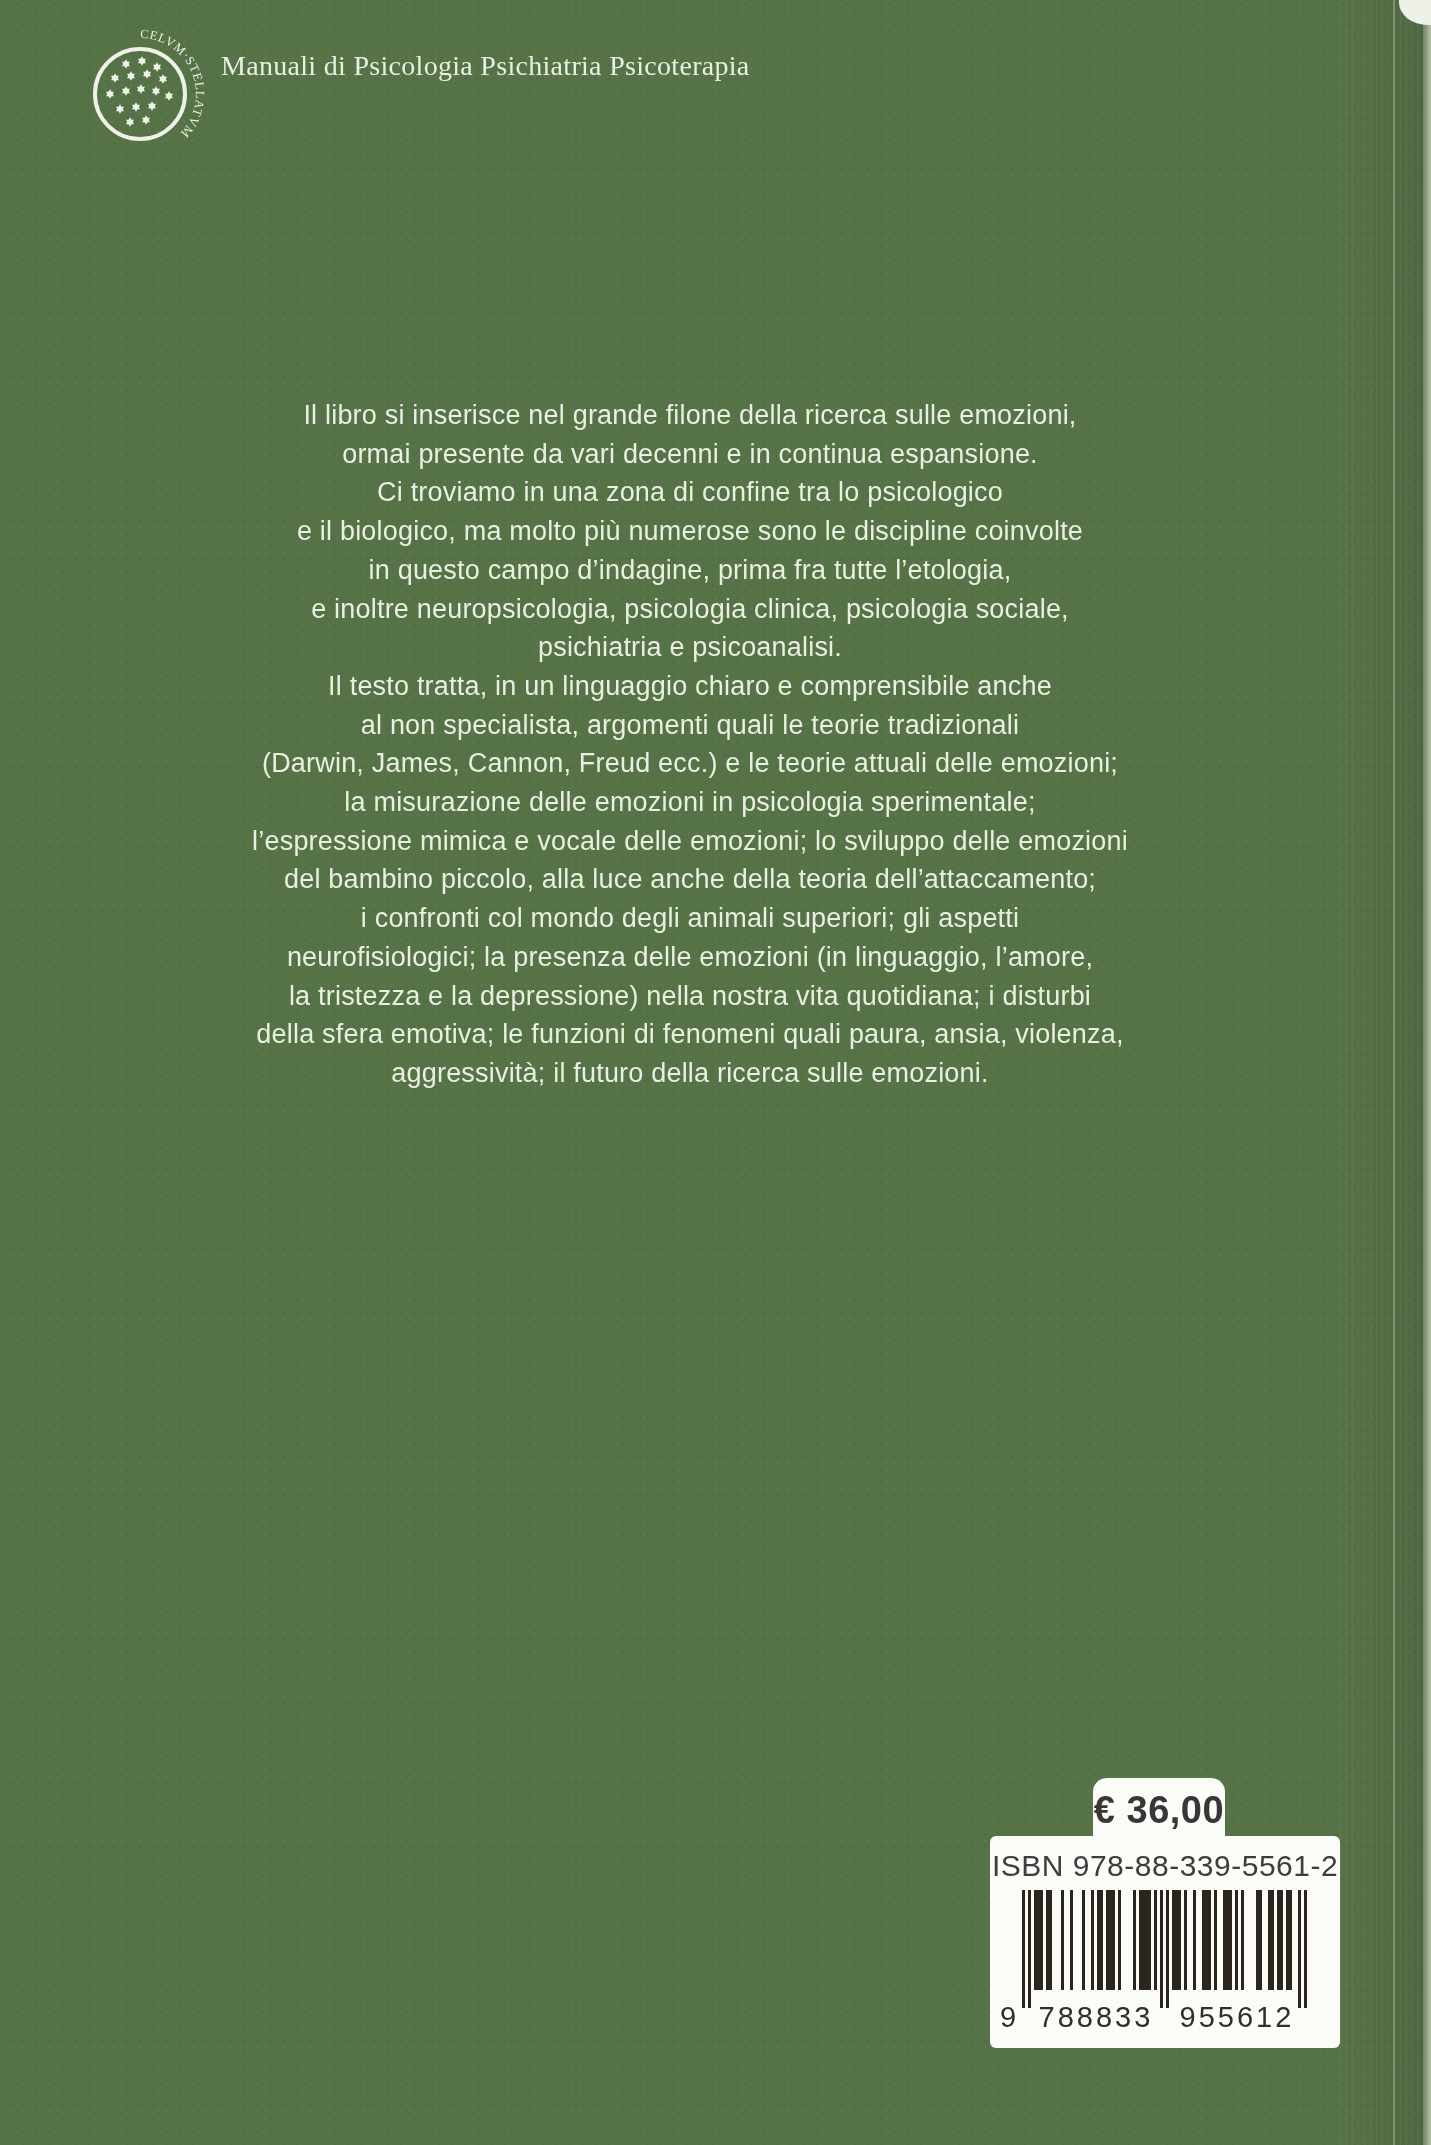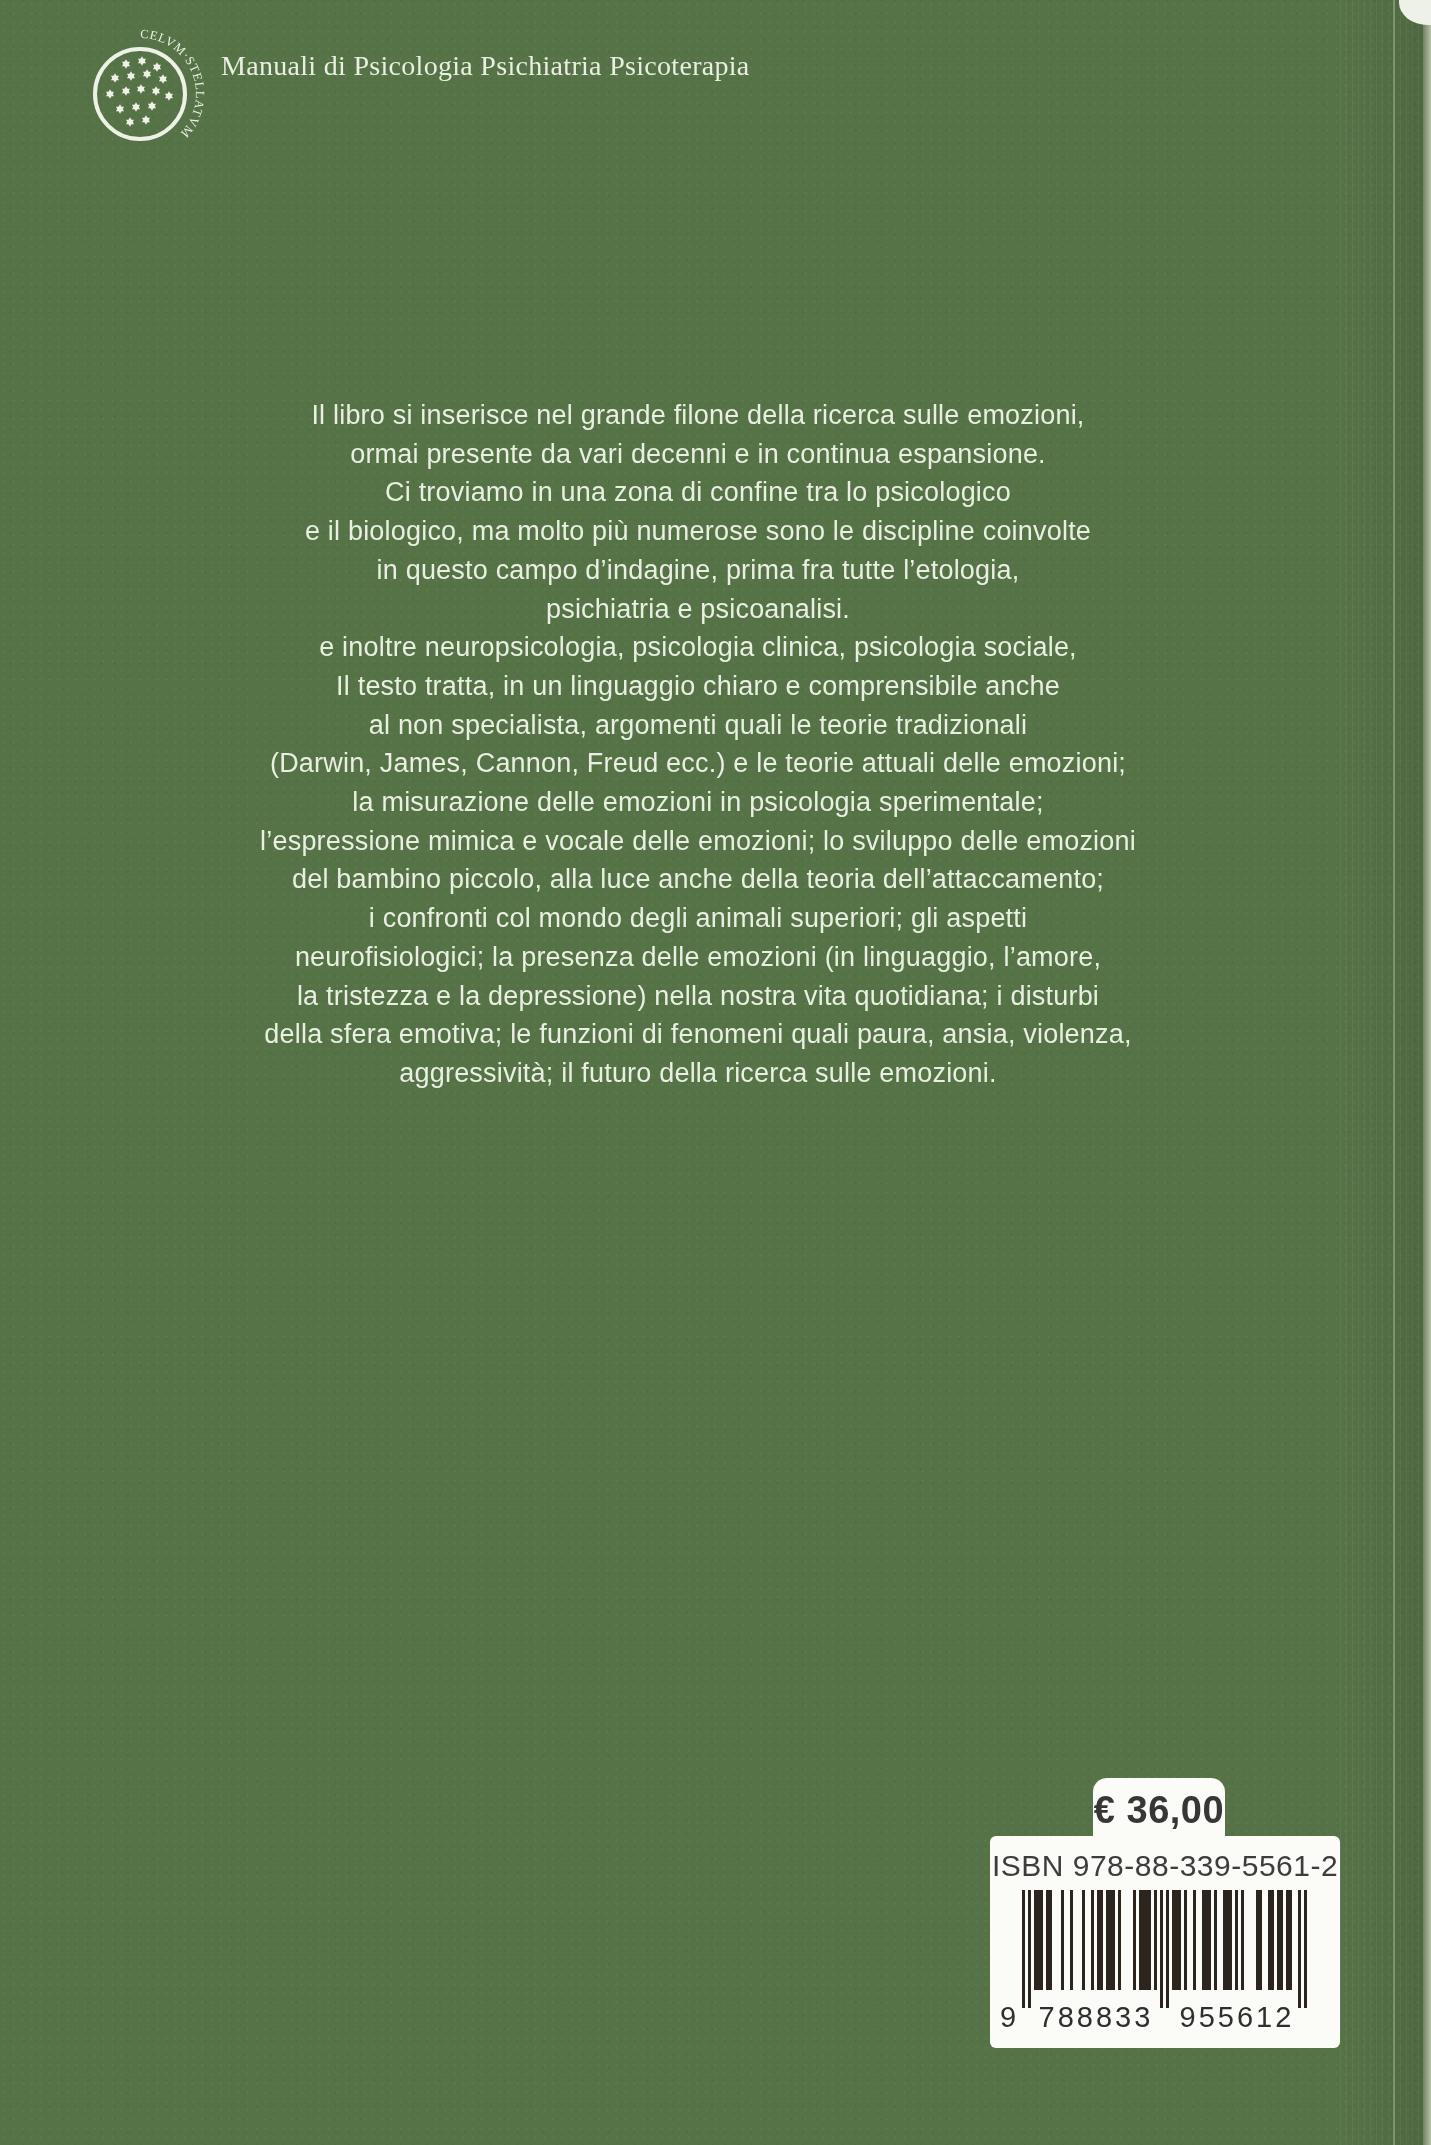--- a/index.html
+++ b/index.html
@@ -21,21 +21,21 @@
   
   .logo{position:absolute;left:68px;top:14px;width:150px;height:150px;}
   .series-title{
     position:absolute;left:208px;top:50px;
     font-family:"Liberation Serif", serif;
     font-size:28px;color:var(--text_cream,#e7ecdc);
     letter-spacing:0.3px;white-space:nowrap;margin-left:13px;
   }
   
   .blurb{
-    position:absolute;left:8px;top:396px;width:1380px;
+    position:absolute;left:0;top:396px;width:1380px;
     text-align:center;
     color:var(--text_cream,#e9efe1);
     font-size:27px;line-height:38.7px;
     letter-spacing:0.2px;
   }
   
   .price-tag{
     position:absolute;left:1093px;top:1778px;width:132px;height:64px;
     background:var(--label_white,#fbfbf8);
     border-radius:14px 14px 0 0;
@@ -126,22 +126,22 @@
   </svg>
 
   <div class="series-title">Manuali di Psicologia Psichiatria Psicoterapia</div>
 
   <div class="blurb">
       <div>Il libro si inserisce nel grande filone della ricerca sulle emozioni,</div>
       <div>ormai presente da vari decenni e in continua espansione.</div>
       <div>Ci troviamo in una zona di confine tra lo psicologico</div>
       <div>e il biologico, ma molto più numerose sono le discipline coinvolte</div>
       <div>in questo campo d’indagine, prima fra tutte l’etologia,</div>
+      <div>e inoltre neuropsicologia, psicologia clinica, psicologia sociale,</div>
       <div>psichiatria e psicoanalisi.</div>
-      <div>e inoltre neuropsicologia, psicologia clinica, psicologia sociale,</div>
       <div>Il testo tratta, in un linguaggio chiaro e comprensibile anche</div>
       <div>al non specialista, argomenti quali le teorie tradizionali</div>
       <div>(Darwin, James, Cannon, Freud ecc.) e le teorie attuali delle emozioni;</div>
       <div>la misurazione delle emozioni in psicologia sperimentale;</div>
       <div>l’espressione mimica e vocale delle emozioni; lo sviluppo delle emozioni</div>
       <div>del bambino piccolo, alla luce anche della teoria dell’attaccamento;</div>
       <div>i confronti col mondo degli animali superiori; gli aspetti</div>
       <div>neurofisiologici; la presenza delle emozioni (in linguaggio, l’amore,</div>
       <div>la tristezza e la depressione) nella nostra vita quotidiana; i disturbi</div>
       <div>della sfera emotiva; le funzioni di fenomeni quali paura, ansia, violenza,</div>

